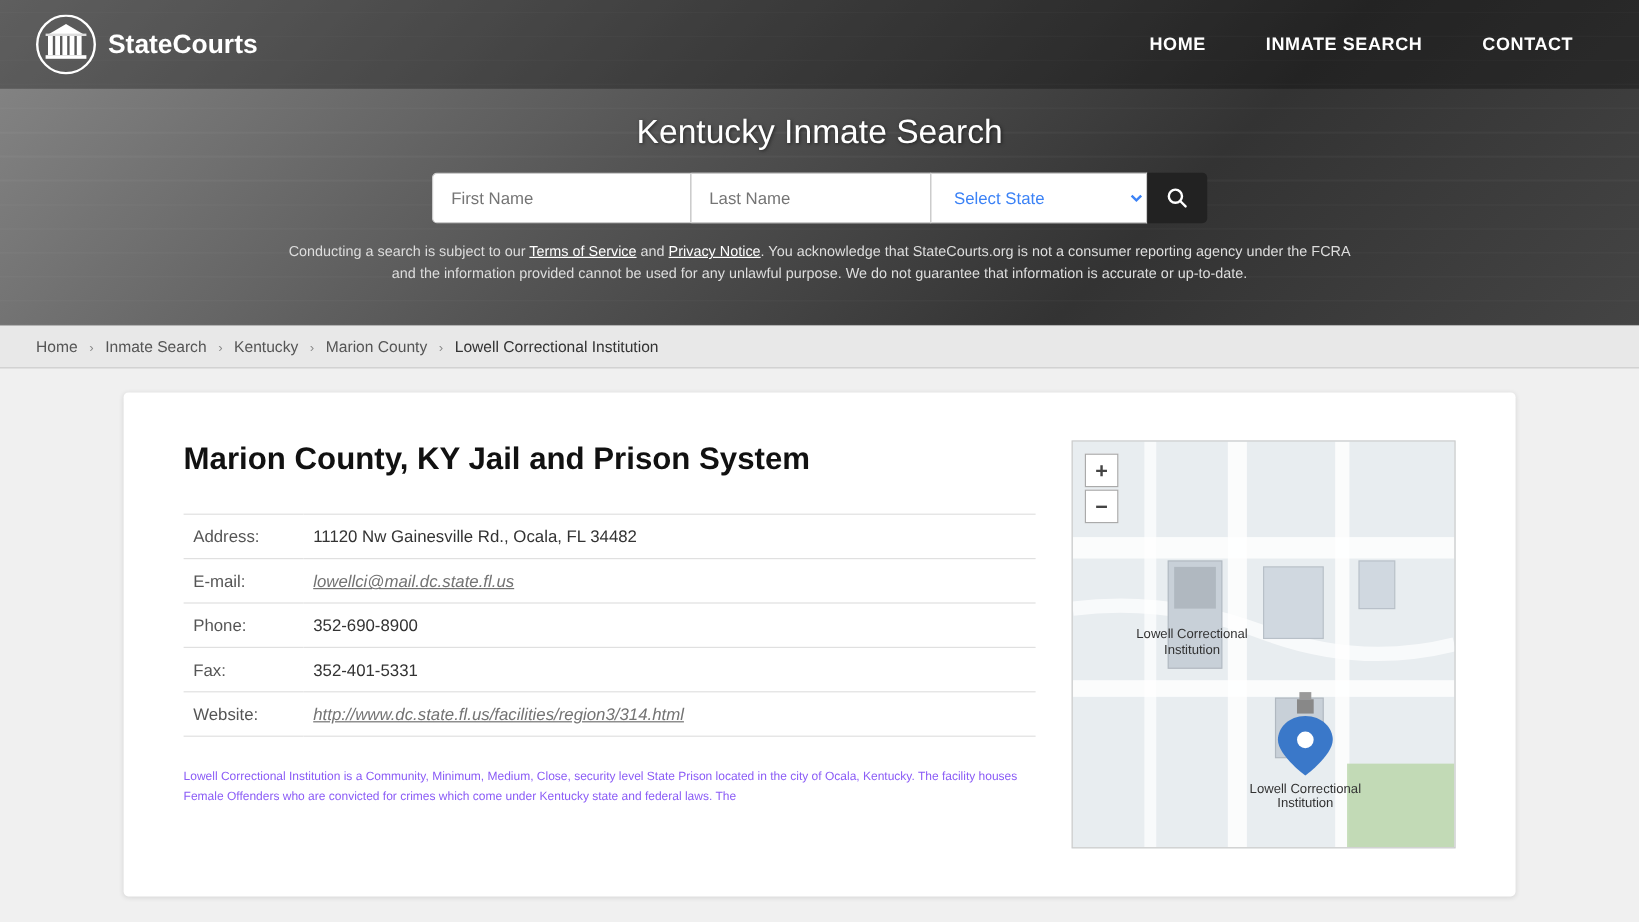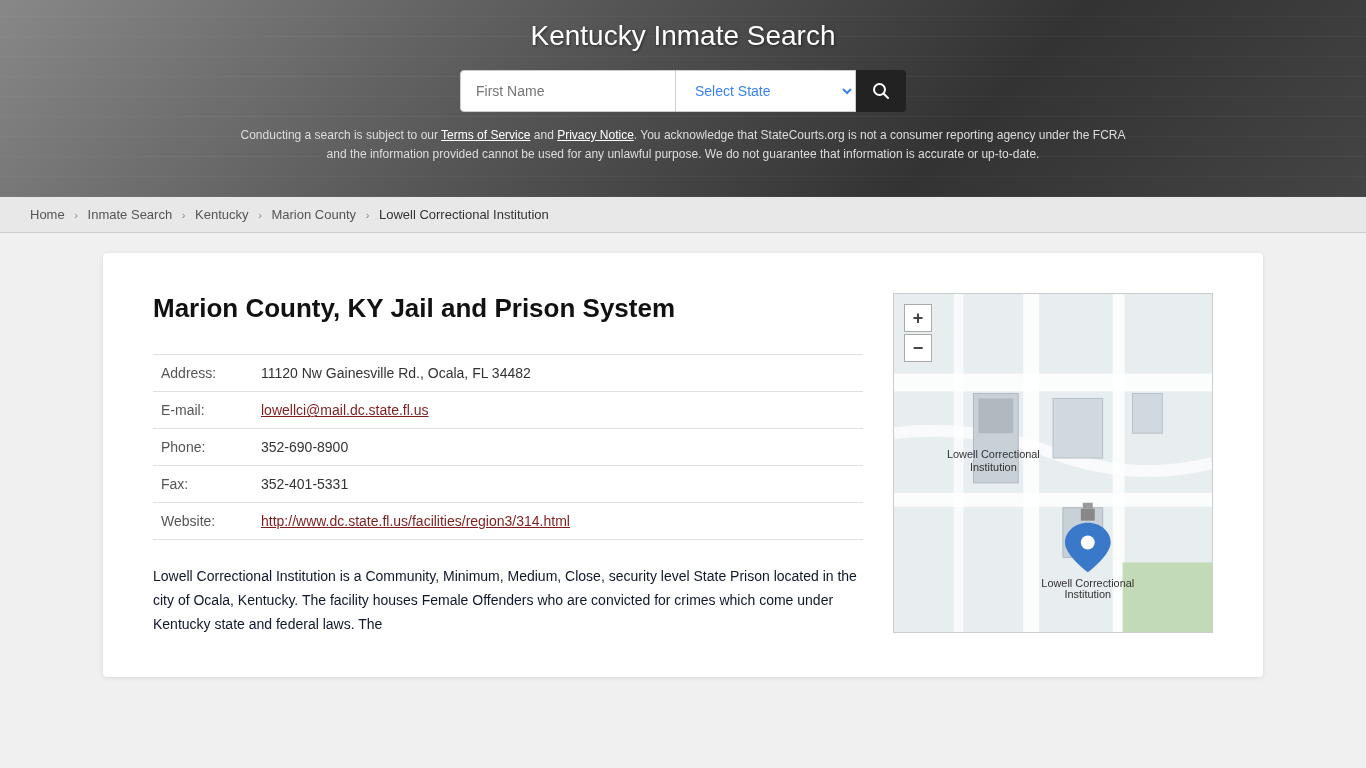--- a/index.html
+++ b/index.html
@@ -186,29 +186,30 @@
     .info-label {
       color: #555;
       font-weight: normal;
       width: 100px;
       white-space: nowrap;
     }
     .info-value {
       color: #333;
     }
     .info-value a {
-      color: #7f1d1d;
+      color: #737373;
       text-decoration: underline;
+      font-style: italic;
     }
 
     
     .description {
-      font-size: 14px;
+      font-size: 10px;
       line-height: 1.7;
-      color: #0f172a;
+      color: #8b5cf6;
     }
 
     
     .map-container {
       width: 100%;
       height: 340px;
       background: #e8edf0;
       border: 1px solid #ccc;
       position: relative;
       overflow: hidden;
@@ -248,25 +249,51 @@
       text-anchor: middle;
     }
   </style>
 </head>
 <body>
 
 <header class="header">
   <div class="header-bg"></div>
   <div class="header-content">
 
+    <nav class="nav-bar">
+      <a class="logo-area" href="#">
+
+        <svg class="logo-icon" viewBox="0 0 50 50" xmlns="http://www.w3.org/2000/svg">
+          <circle cx="25" cy="25" r="24" fill="none" stroke="#fff" stroke-width="2"></circle>
+
+          <rect x="10" y="18" width="4" height="16" fill="#fff"></rect>
+          <rect x="16" y="18" width="4" height="16" fill="#fff"></rect>
+          <rect x="22" y="18" width="4" height="16" fill="#fff"></rect>
+          <rect x="28" y="18" width="4" height="16" fill="#fff"></rect>
+          <rect x="34" y="18" width="4" height="16" fill="#fff"></rect>
+
+          <rect x="8" y="34" width="34" height="3" fill="#fff"></rect>
+
+          <polygon points="25,8 8,18 42,18" fill="#fff"></polygon>
+          <rect x="8" y="16" width="34" height="2" fill="#ddd"></rect>
+        </svg>
+        <span class="logo-text">StateCourts</span>
+      </a>
+      <div class="nav-links">
+        <a class="nav-link" href="#">HOME</a>
+        <a class="nav-link" href="#">INMATE SEARCH</a>
+        <a class="nav-link" href="#">CONTACT</a>
+      </div>
+    </nav>
 
     <div class="hero-section">
       <h1 class="hero-title">Kentucky Inmate Search</h1>
       <div class="search-bar">
         <input type="text" placeholder="First Name" style="">
+        <input type="text" placeholder="Last Name" style="">
         <select>
           <option>Select State</option>
           <option>Alabama</option><option>Alaska</option><option>Arizona</option><option>Arkansas</option>
           <option>California</option><option>Colorado</option><option>Connecticut</option><option>Delaware</option>
           <option>Florida</option><option>Georgia</option><option>Hawaii</option><option>Idaho</option>
           <option>Illinois</option><option>Indiana</option><option>Iowa</option><option>Kansas</option>
           <option>Kentucky</option><option>Louisiana</option><option>Maine</option><option>Maryland</option>
           <option>Massachusetts</option><option>Michigan</option><option>Minnesota</option><option>Mississippi</option>
           <option>Missouri</option><option>Montana</option><option>Nebraska</option><option>Nevada</option>
           <option>New Hampshire</option><option>New Jersey</option><option>New Mexico</option><option>New York</option>

